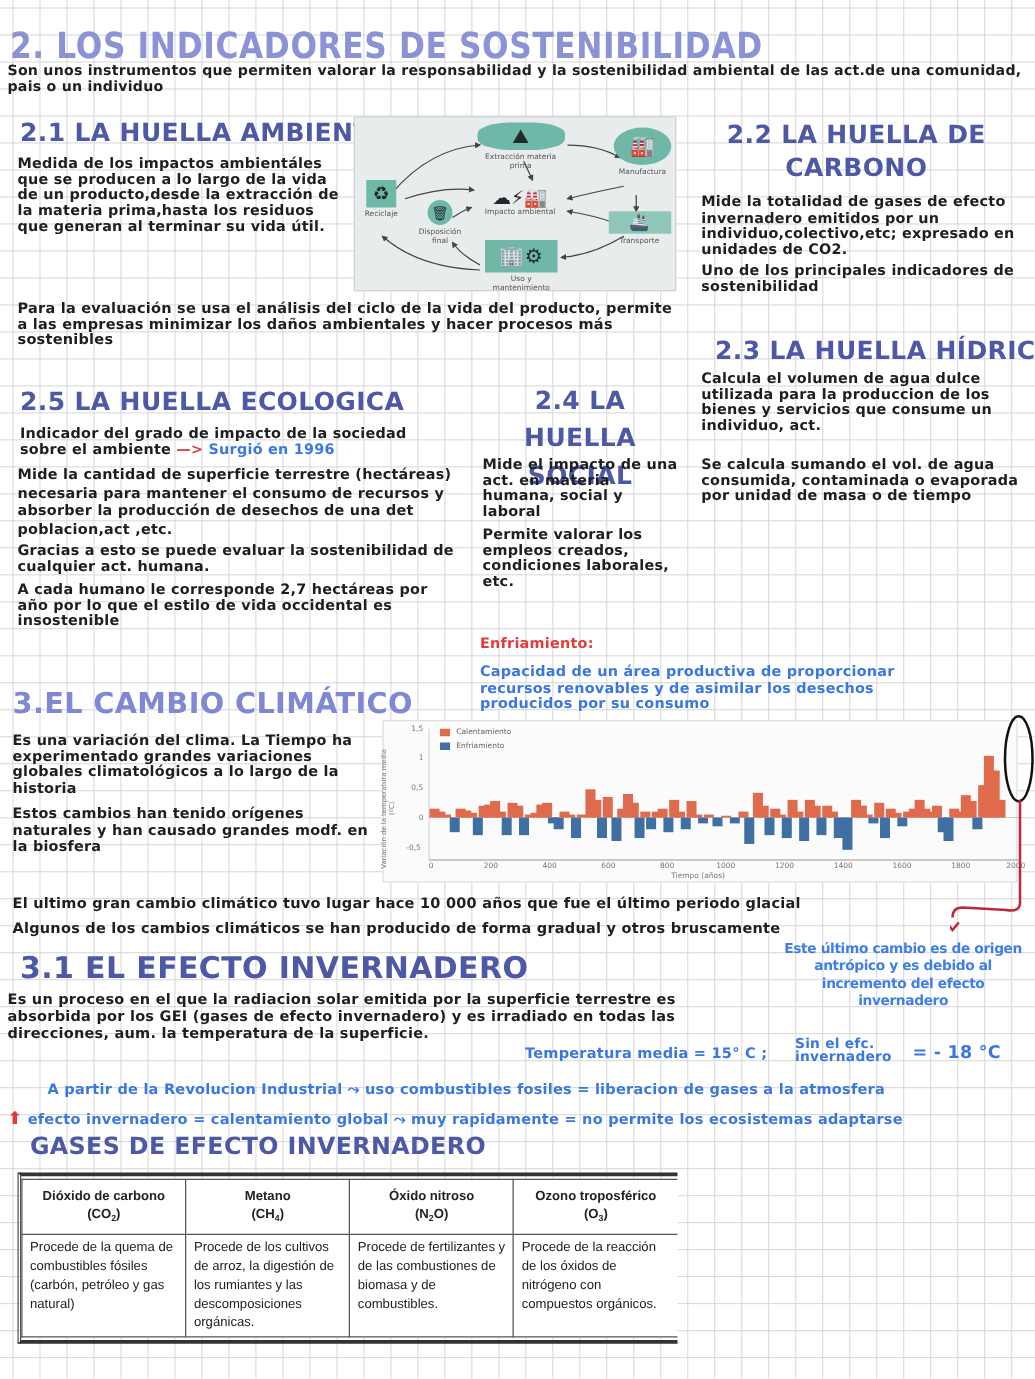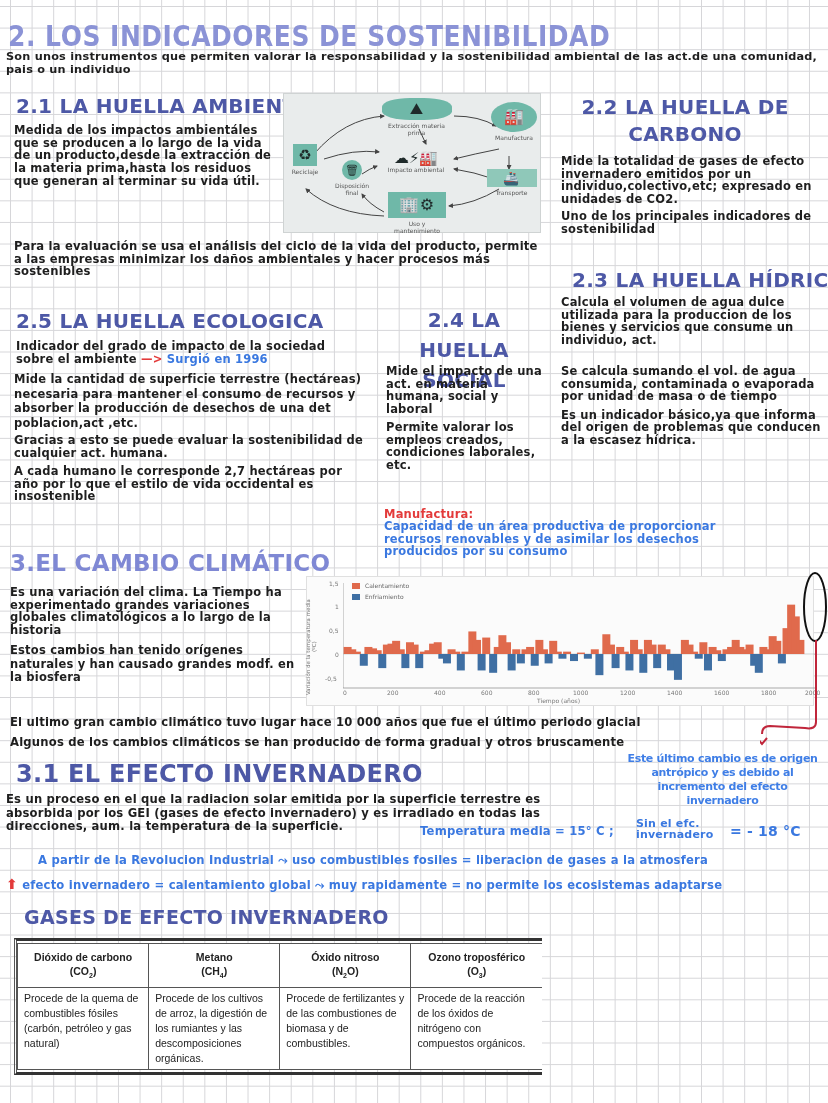--- a/index.html
+++ b/index.html
@@ -37,21 +37,21 @@
   .h-sec.light { color: #7f88d4; font-size: 23px; }
   .h-center { text-align: center; white-space: normal; line-height: 27px; }
   .txt {
     font-size: 11.3px;
     line-height: 13px;
     font-weight: bold;
     color: #1e1e1e;
     letter-spacing: 0.2px;
   }
   .txt p { margin-bottom: 4px; }
-  .blue { color: #3a78e0; }
+  .blue { color: #3a78e0; margin-top: 11px; }
   .red { color: #e33a3a; }
   .blue-note { color: #3f7ee6; font-size: 11.5px; font-weight: bold; line-height: 13px; }
 
   
   .diagram {
     background: #e9ecec;
     border: 1px solid #cfd3d3;
   }
   .node { position: absolute; text-align: center; font-size: 6px; color: #555; font-weight: normal; }
   .node .blob {
@@ -170,42 +170,41 @@
 <div class="abs h-sec h-center" style="left:560px; top:94px; width:250px; font-size:20px;">2.2 LA HUELLA DE CARBONO</div>
 <div class="abs txt" style="left:561px; top:155px; width:262px; font-size:11.5px; line-height:12.7px;">
   <p>Mide la totalidad de gases de efecto invernadero emitidos por un individuo,colectivo,etc; expresado en unidades de CO2.</p>
   <p>Uno de los principales indicadores de sostenibilidad</p>
 </div>
 
 <div class="abs h-sec" style="left:572px; top:268px; font-size:20px;">2.3 LA HUELLA HÍDRICA</div>
 <div class="abs txt" style="left:561px; top:296px; width:266px; font-size:11.5px; line-height:12.5px;">Calcula el volumen de agua dulce utilizada para la produccion de los bienes y servicios que consume un individuo, act.</div>
 <div class="abs txt" style="left:561px; top:365px; width:266px; font-size:11.5px; line-height:12.5px;">
   <p style="margin-bottom:6px;">Se calcula sumando el vol. de agua consumida, contaminada o evaporada por unidad de masa o de tiempo</p>
-  <p>Es un indicador básico,ya que informa del origen de problemas que conducen a la escasez hídrica.</p>
 </div>
 
 <div class="abs h-sec" style="left:16px; top:309px; font-size:20px;">2.5 LA HUELLA ECOLOGICA</div>
 <div class="abs txt" style="left:16px; top:340px; width:350px; font-size:11.5px; line-height:12.5px;">
   <span>Indicador del grado de impacto de la sociedad sobre el ambiente</span>
   <span class="red">—&gt;</span>
   <span class="blue">Surgió en 1996</span>
 </div>
 <div class="abs txt" style="left:14px; top:372px; width:352px; font-size:11.5px; line-height:14.5px;">
   <p style="margin-bottom:4px;">Mide la cantidad de superficie terrestre (hectáreas) necesaria para mantener el consumo de recursos y absorber la producción de desechos de una det poblacion,act ,etc.</p>
   <p style="line-height:12.5px; margin-bottom:6px;">Gracias a esto se puede evaluar la sostenibilidad de cualquier act. humana.</p>
   <p style="line-height:12.5px;">A cada humano le corresponde 2,7 hectáreas por año por lo que el estilo de vida occidental es insostenible</p>
 </div>
 
 <div class="abs h-sec h-center" style="left:384px; top:305px; width:160px; font-size:20px; line-height:30px;">2.4 LA HUELLA SOCIAL</div>
 <div class="abs txt" style="left:386px; top:365px; width:160px; font-size:11.5px; line-height:12.5px;">
   <p style="margin-bottom:6px;">Mide el impacto de una act. en materia humana, social y laboral</p>
   <p>Permite valorar los empleos creados, condiciones laborales, etc.</p>
 </div>
 
-<div class="abs txt red" style="left:384px; top:508px; font-size:11.5px;">Manufactura:</div>
+<div class="abs txt red" style="left:384px; top:508px; font-size:11.5px;">Enfriamiento:</div>
 <div class="abs txt blue" style="left:384px; top:520px; width:390px; font-size:11.5px; line-height:12.5px;">Capacidad de un área productiva de proporcionar recursos renovables y de asimilar los desechos producidos por su consumo</div>
 
 <div class="abs h-sec light" style="left:10px; top:550px;">3.EL CAMBIO CLIMÁTICO</div>
 <div class="abs txt" style="left:10px; top:586px; width:300px; font-size:11.5px; line-height:12.5px;">
   <p style="margin-bottom:8px;">Es una variación del clima. La Tiempo ha experimentado grandes variaciones globales climatológicos a lo largo de la historia</p>
   <p style="line-height:13.5px;">Estos cambios han tenido orígenes naturales y han causado grandes modf. en la biosfera</p>
 </div>
 
 <div class="abs chart" style="left:306px; top:576px; width:508px; height:130px;">
   <div class="abs" style="left:-2px; top:20px; width:12px; height:100px; font-size:5.5px; color:#777; writing-mode:vertical-rl; transform:rotate(180deg); text-align:center;">Variación de la temperatura media (ºC)</div>

